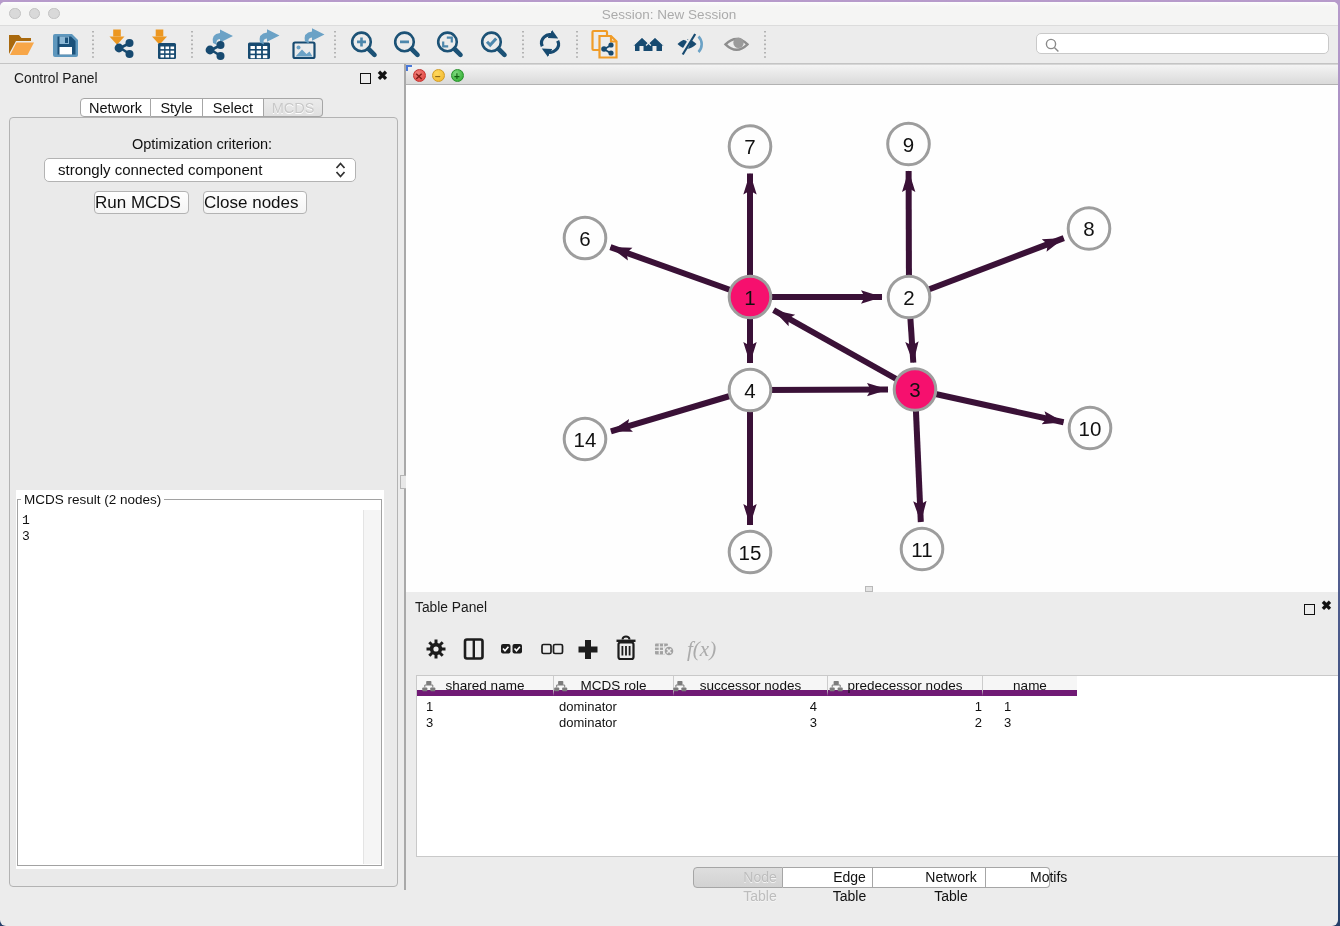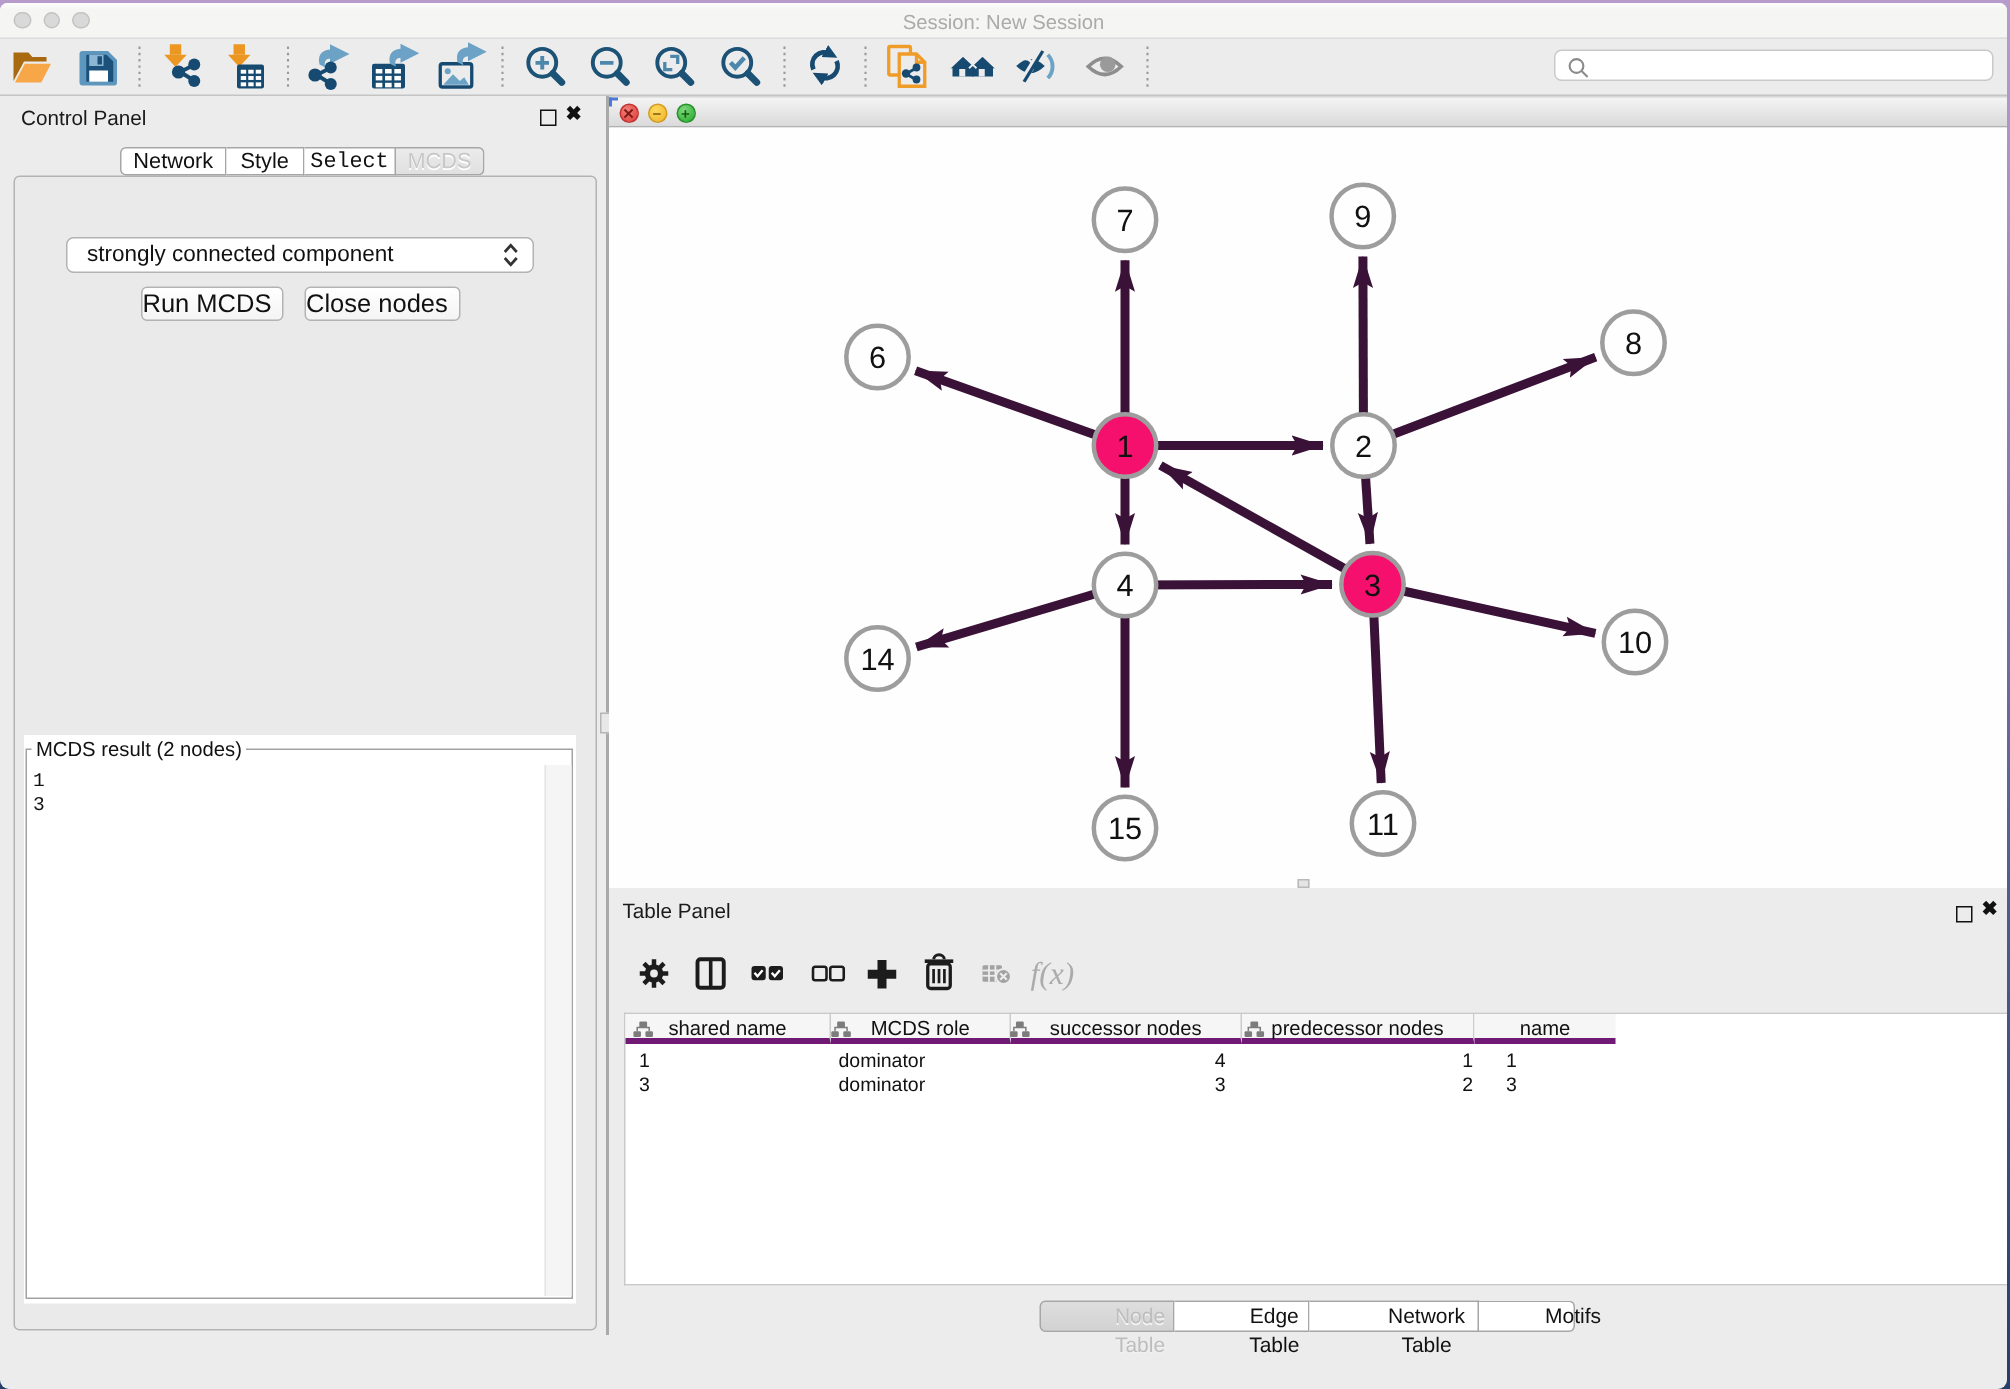--- a/index.html
+++ b/index.html
@@ -33,21 +33,21 @@
 .fieldset { position:absolute; left:17px; top:435px; width:365px; height:367px; border:1px solid #a2a2a2; }
 .legend { position:absolute; left:21px; top:428px; background:#fff; padding:0 3px; font-size:13.5px; color:#111; }
 .scrolltrack { position:absolute; right:0.5px; top:10px; bottom:1px; width:18px; background:#f5f5f5; border-left:1px solid #e4e4e4; }
 
 .nw-title { position:absolute; width:100%; text-align:center; top:3.5px; font-size:14px; font-weight:bold; letter-spacing:0.6px; color:#111; }
 .light { position:absolute; top:4px; width:13px; height:13px; border-radius:50%; font-size:10px; font-weight:bold; text-align:center; line-height:13px; }
 
 .tp-head { position:absolute; left:9px; top:8px; font-size:13.8px; color:#1a1a1a; }
 .tp-toolbar { position:absolute; left:0; top:36px; height:38px; width:100%; }
 .tbl { position:absolute; left:10px; top:83px; width:924px; height:182px; background:#fff; border:1px solid #c9c9c9; border-right:none; }
-.th { position:absolute; top:0; height:20px; border-right:1px solid #cccccc; background:#f6f6f6; border-bottom:4px solid #701a75; font-size:13.5px; color:#111; text-align:center; line-height:20px; }
+.th { position:absolute; top:0; height:20px; border-right:1px solid #cccccc; background:#f6f6f6; border-bottom:6px solid #701a75; font-size:13.5px; color:#111; text-align:center; line-height:20px; }
 .td { position:absolute; font-size:13px; color:#111; height:16px; line-height:16px; }
 .bottomtabs { position:absolute; left:287px; top:275px; height:21px; display:flex; }
 .btab { height:21px; border:1px solid #a6a6a6; border-left:none; background:#fff; font-size:14px; color:#111; text-align:center; line-height:19px;padding-left:44px; }
 .btab.first { border-left:1px solid #a6a6a6; border-radius:4px 0 0 4px; background:linear-gradient(180deg,#dedede,#d2d2d2); color:#bdbdbd; text-shadow:0 1px 0 #f4f4f4; }
 .btab.last { border-radius:0 4px 4px 0; }
 
 .statusbar { position:absolute; left:0; top:889px; width:100%; height:35px; background:#ededed; border-top:1px solid #c6c6c6; }
 .memory { position:absolute; right:11px; top:7px; width:74px; height:23px; background:#f8f8f8; border:1px solid #989898; font-size:12.5px; color:#111; text-align:center; line-height:21px; }
 .listbtn { position:absolute; left:10px; top:9px; width:28px; height:21px; background:#f8f8f8; border:1px solid #a6a6a6; }
 </style>
@@ -217,23 +217,24 @@
   </div>
 
   <div class="cpanel">
     <div class="cp-head">Control Panel</div>
     <span style="position:absolute;left:360px;top:9px;width:11px;height:11px;border:1.5px solid #111;"></span>
     <span style="position:absolute;left:377px;top:4px;font-size:13px;font-weight:bold;color:#111;">✖</span>
     <div class="cp-box"></div>
     <div class="tabs">
       <div class="tab first" style="width:71px;">Network</div>
       <div class="tab" style="width:52px;">Style</div>
-      <div class="tab" style="width:61px;font-family:Liberation Mono, monospace;">Select</div>
+      <div class="tab" style="width:61px;">Select</div>
       <div class="tab sel" style="width:59px;">MCDS</div>
     </div>
+    <div class="opt-label">Optimization criterion:</div>
     <div class="dropdown">strongly connected component
       <svg width="11" height="16" viewBox="0 0 11 16" style="position:absolute;right:9px;top:3px;">
         <path d="M1.5 6 L5.5 1.5 L9.5 6" fill="none" stroke="#333" stroke-width="1.8"></path>
         <path d="M1.5 10 L5.5 14.5 L9.5 10" fill="none" stroke="#333" stroke-width="1.8"></path>
       </svg>
     </div>
     <div class="btn" style="left:94px;width:95px;">Run MCDS</div>
     <div class="btn" style="left:203px;width:104px;">Close nodes</div>
     <div class="result-white"></div>
     <div class="fieldset">

